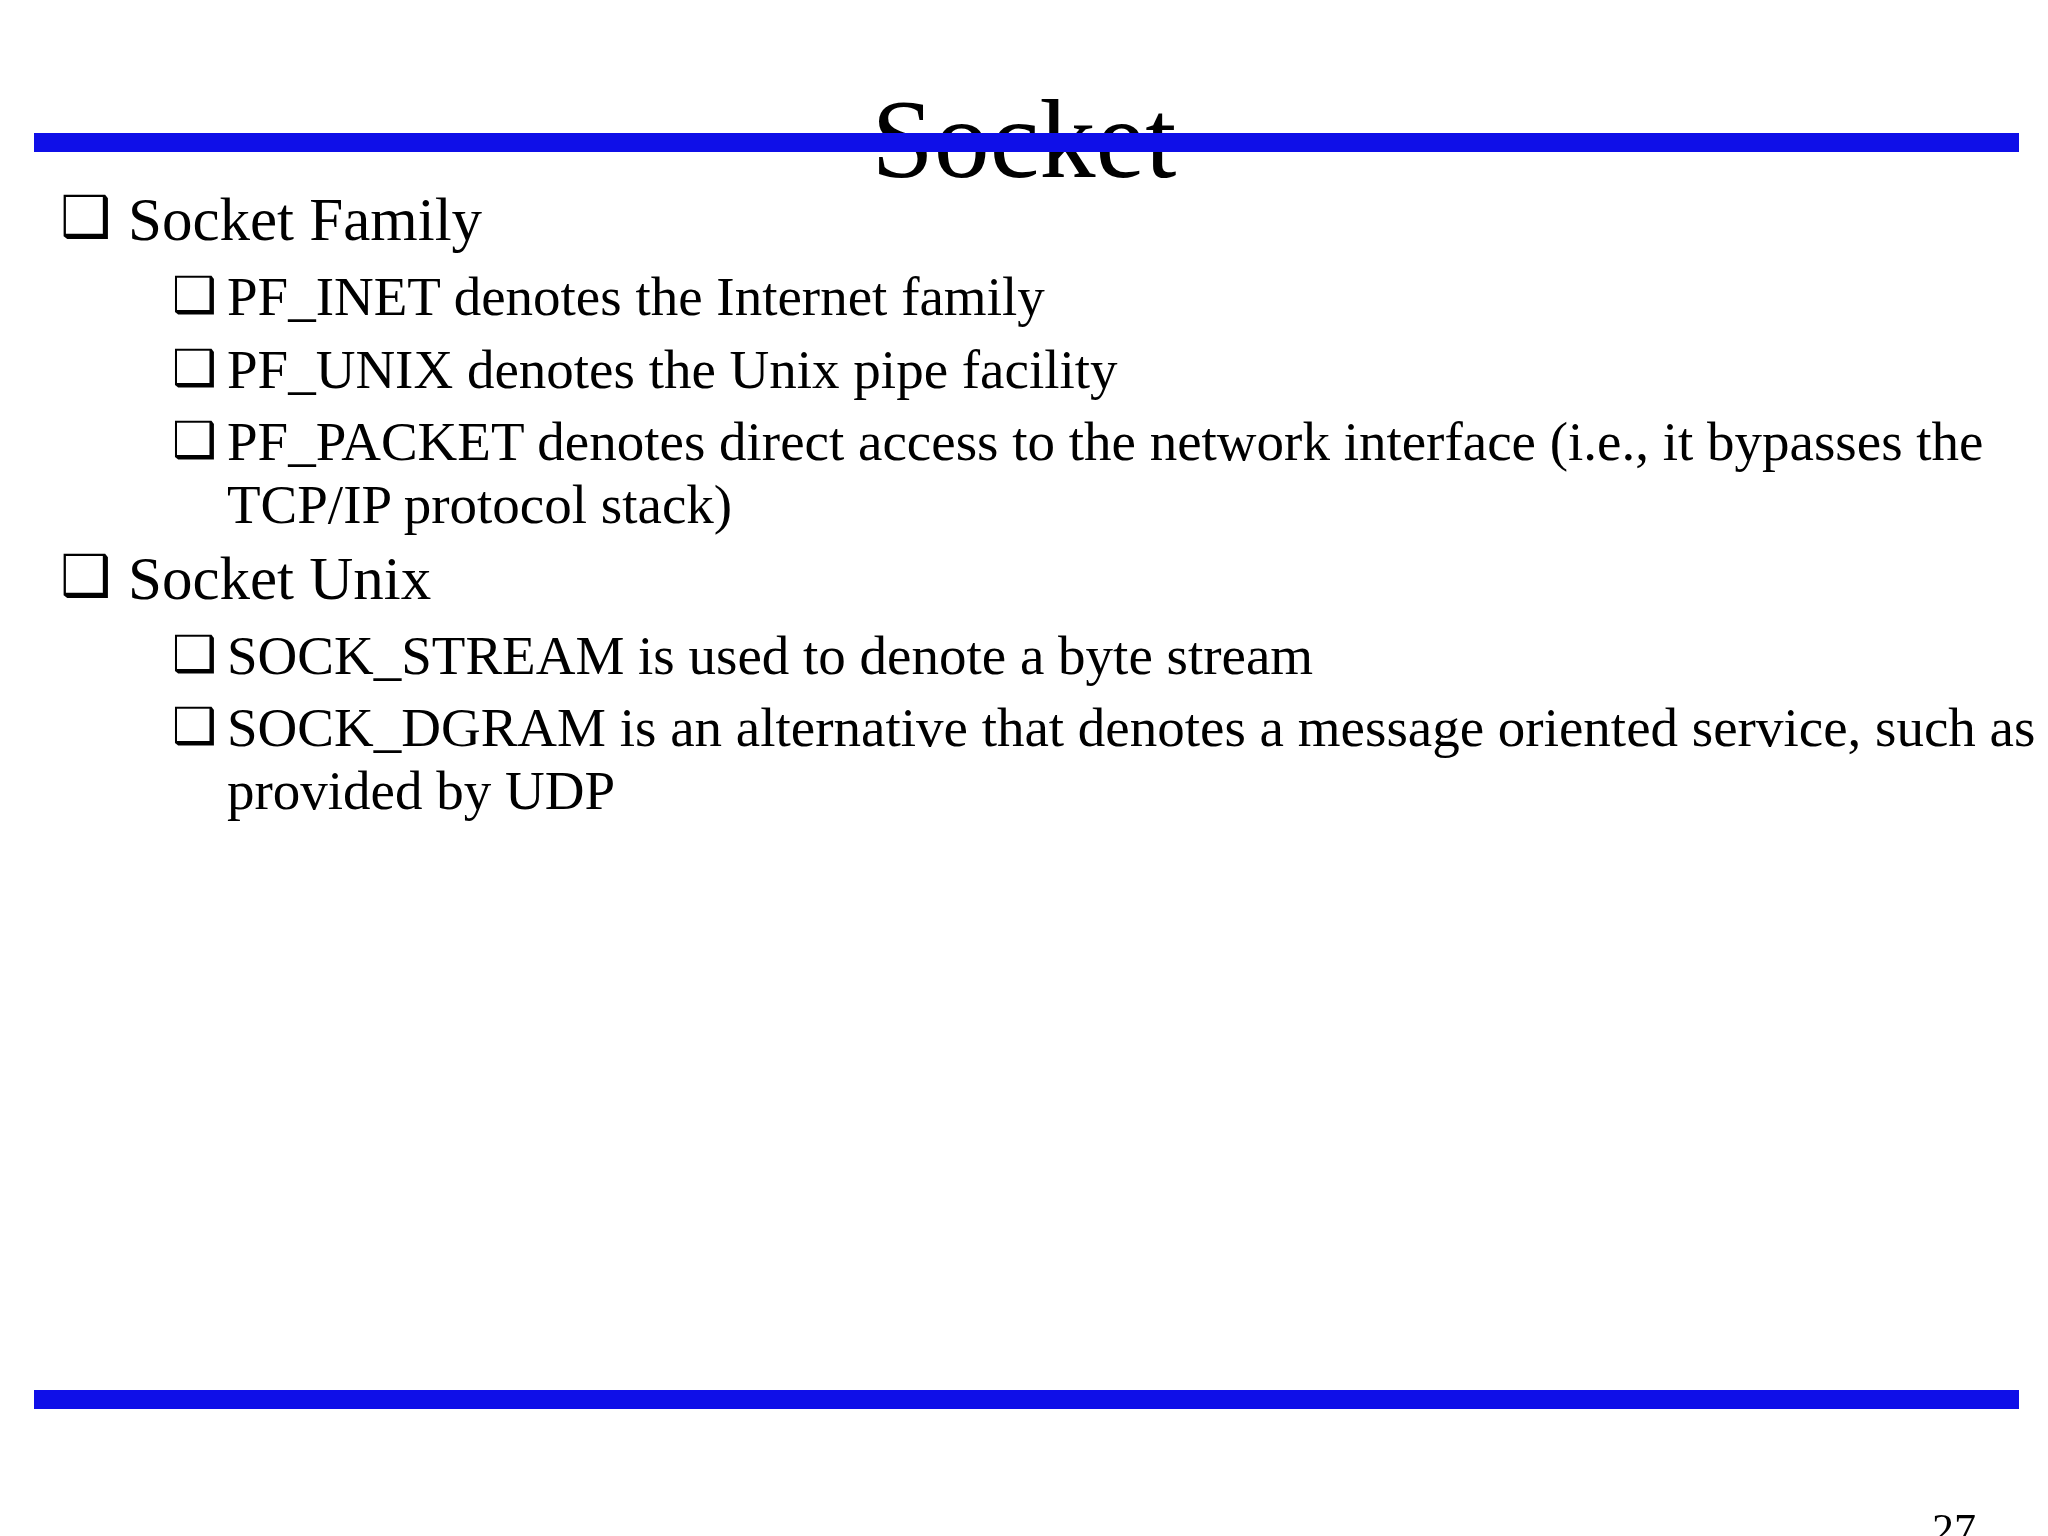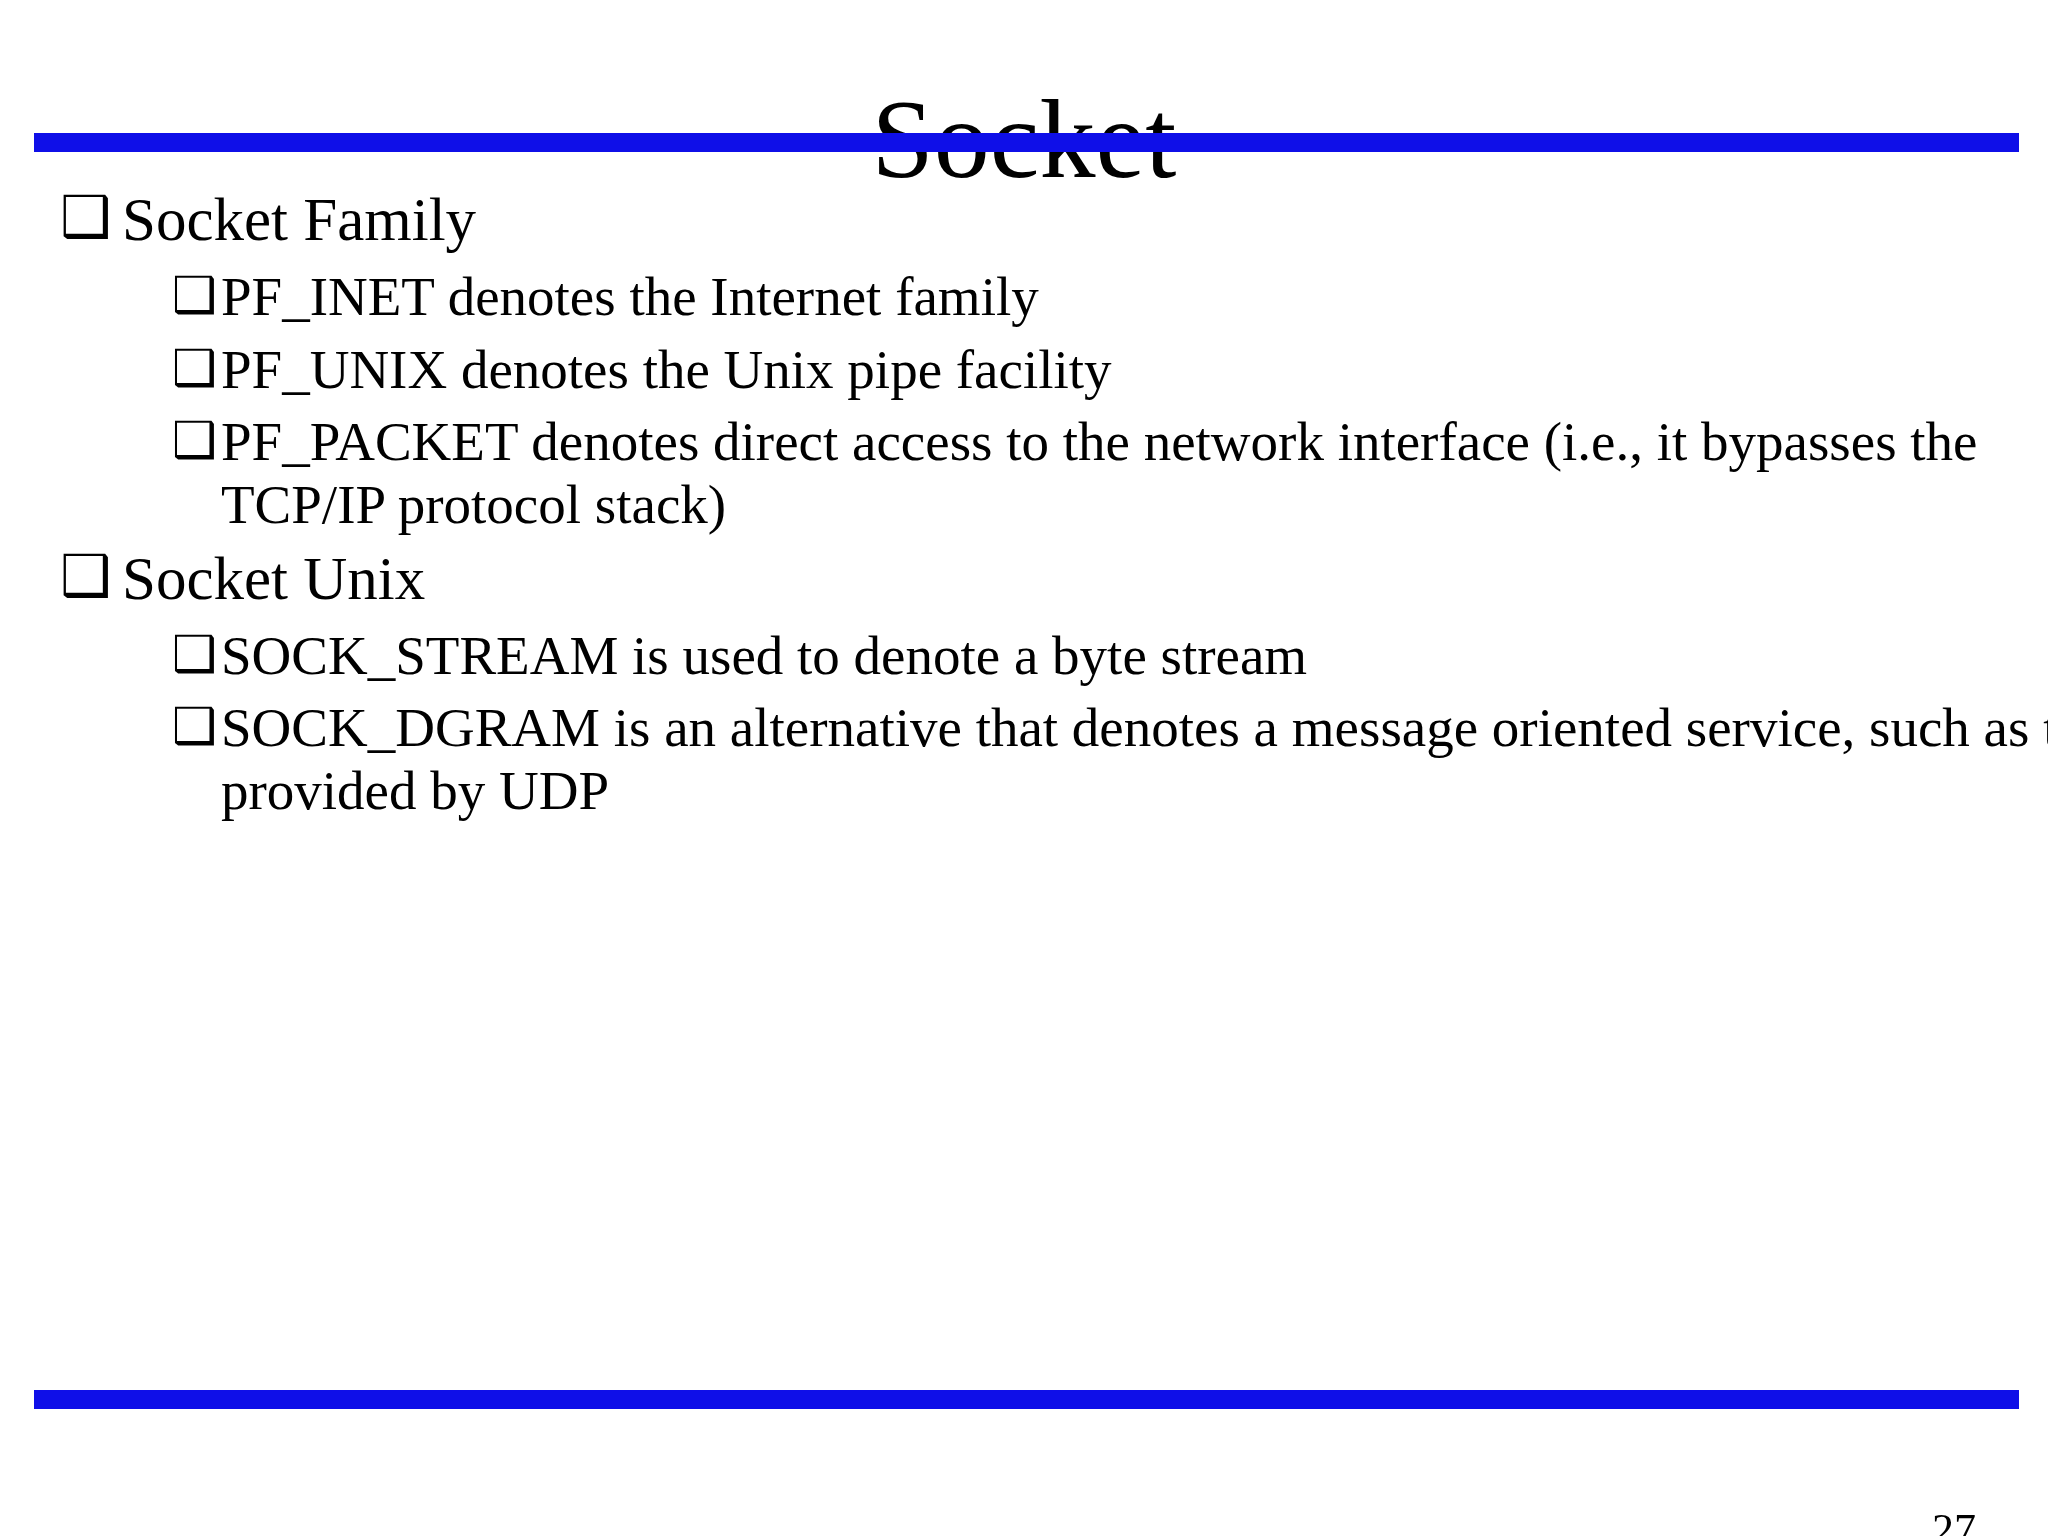--- a/index.html
+++ b/index.html
@@ -62,20 +62,21 @@
   .bullet-glyph {
     flex: 0 0 auto;
     font-family: "DejaVu Sans", sans-serif;
     line-height: 1;
     display: inline-block;
   }
 
   .bullet-text {
     flex: 1 1 auto;
     white-space: normal;
+    margin-left: 6px;
   }
 
   
   .level-1 {
     margin-top: 6px;
     margin-bottom: 4px;
     font-size: 61px;
     line-height: 1.18;
   }
   .level-1 .bullet-glyph {

